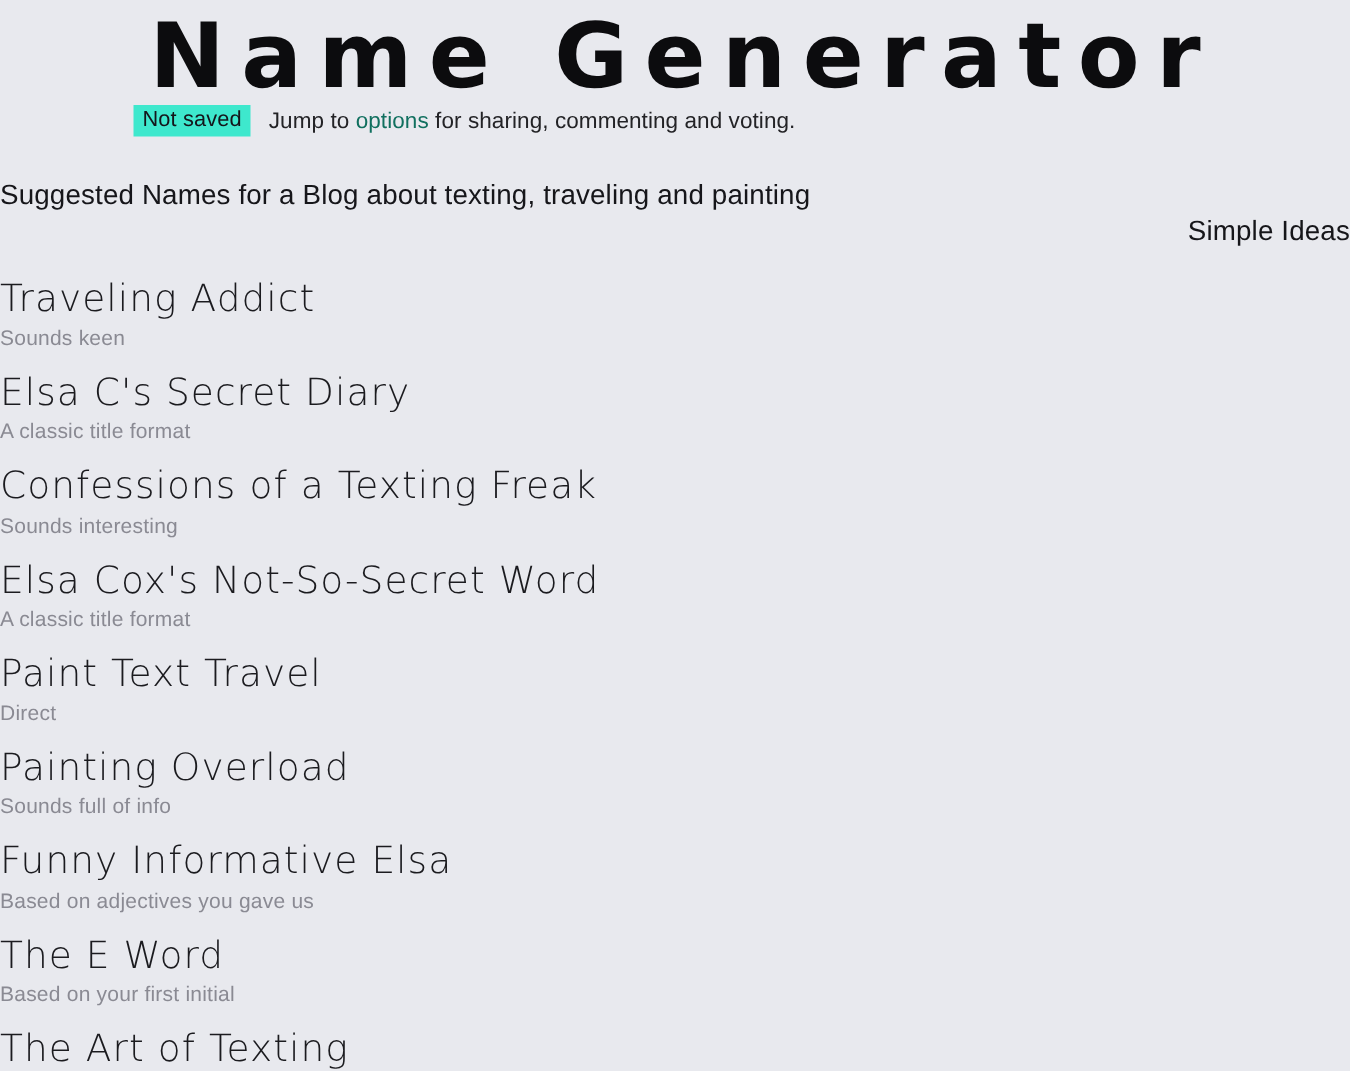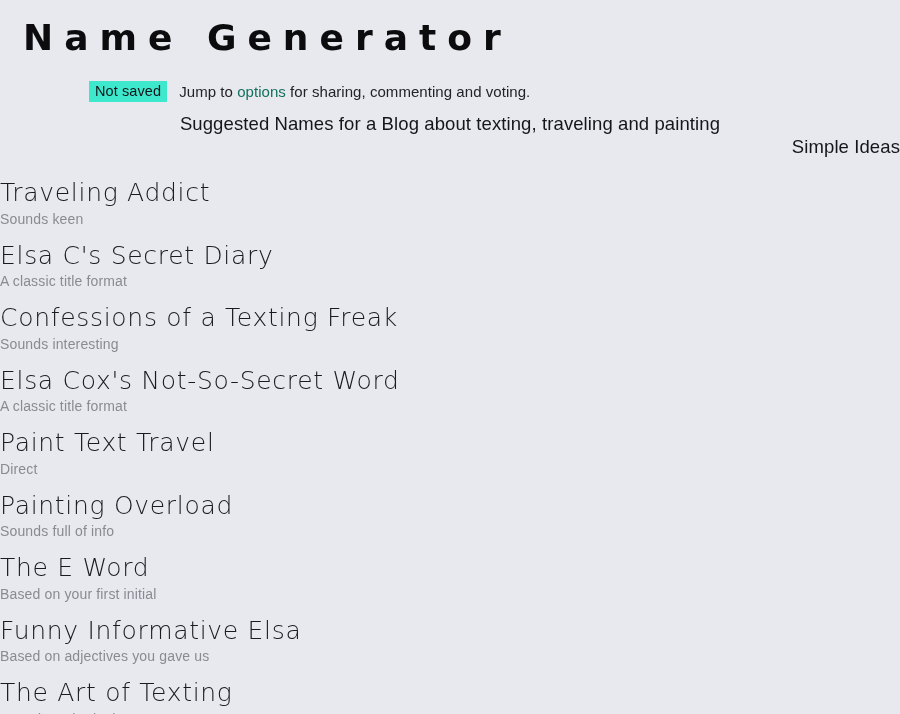--- a/index.html
+++ b/index.html
@@ -12,34 +12,34 @@
     height: 714px;
     background: #e8e9ee;
     font-family: "Liberation Sans", sans-serif;
     color: #1d1d1f;
     overflow: hidden;
     position: relative;
   }
 
   
   .page-title {
+    text-align: center;
     font-family: "DejaVu Sans", sans-serif;
-    font-size: 36px;
+    font-size: 60px;
     font-weight: 700;
     letter-spacing: 11px;
     color: #0c0c0e;
-    margin: 12px;
+    margin: 0;
     padding: 7px 0 0 0;
     line-height: 1.05;
     text-indent: 11px;
   }
 
   
   .statusline {
-    margin-top: 24px;
     padding-left: 89px;
     display: flex;
     align-items: center;
     font-size: 14.5px;
     line-height: 1;
     white-space: nowrap;
   }
   .badge-notsaved {
     display: inline-block;
     background: #3ee8cd;
@@ -57,25 +57,24 @@
   }
   .jump-text a,
   .link-options {
     color: #11705f;
     text-decoration: none;
     cursor: pointer;
   }
 
   
   .suggest-heading {
-    text-align: center;
     font-size: 18.5px;
     font-weight: 400;
     color: #16161a;
-    margin: 10px 0 0 0;
+    margin: 27px 0 0 0;
     line-height: 1.28;
     letter-spacing: 0.1px;
   }
   .suggest-subheading {
     text-align: right;
     font-size: 18.5px;
     font-weight: 400;
     color: #16161a;
     margin: 0;
     line-height: 1.28;
@@ -152,26 +151,26 @@
     <span class="name-title">Paint Text Travel</span>
     <span class="name-sub">Direct</span>
   </li>
 
   <li class="name-entry">
     <span class="name-title">Painting Overload</span>
     <span class="name-sub">Sounds full of info</span>
   </li>
 
   <li class="name-entry">
-    <span class="name-title">The E Word</span>
-    <span class="name-sub">Based on your first initial</span>
+    <span class="name-title">Funny Informative Elsa</span>
+    <span class="name-sub">Based on adjectives you gave us</span>
   </li>
 
   <li class="name-entry">
-    <span class="name-title">Funny Informative Elsa</span>
-    <span class="name-sub">Based on adjectives you gave us</span>
+    <span class="name-title">The E Word</span>
+    <span class="name-sub">Based on your first initial</span>
   </li>
 
   <li class="name-entry">
     <span class="name-title">The Art of Texting</span>
     <span class="name-sub">Sounds authoritative</span>
   </li>
 </ul>
 
 </body></html>

